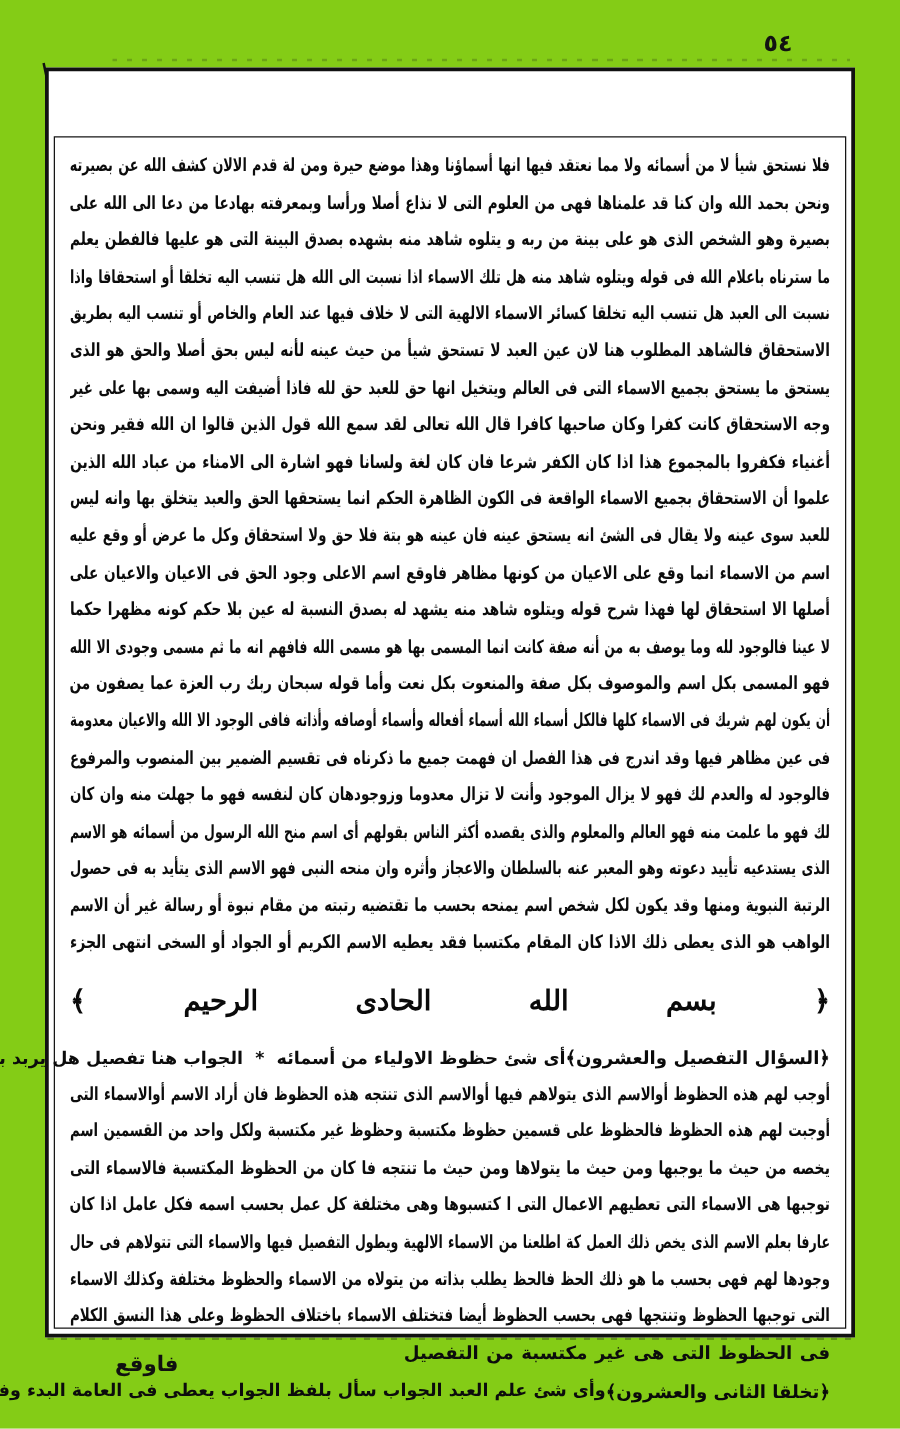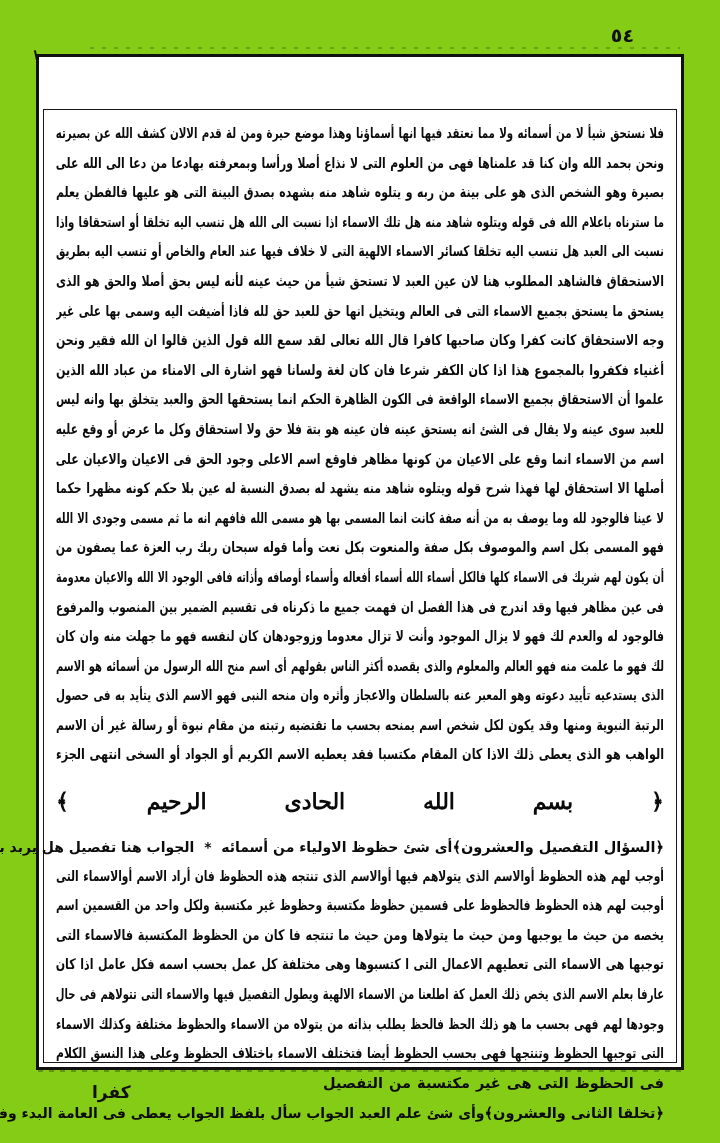--- a/index.html
+++ b/index.html
@@ -238,15 +238,15 @@
           <span class="heading-label">﴿تخلقا الثانى والعشرون﴾</span>
           <span class="heading-rest">وأى شئ علم العبد الجواب سأل بلفظ الجواب يعطى فى العامة البدء وفى الخاصة يعطى موجب</span>
         </div>
 
       </div>
     </div>
   </div>
 
   <div class="scan-edge"></div>
 
-  <div class="catchword">كفرا</div>
+  <div class="catchword">فاوقع</div>
 
 </div>
 
 </body></html>

